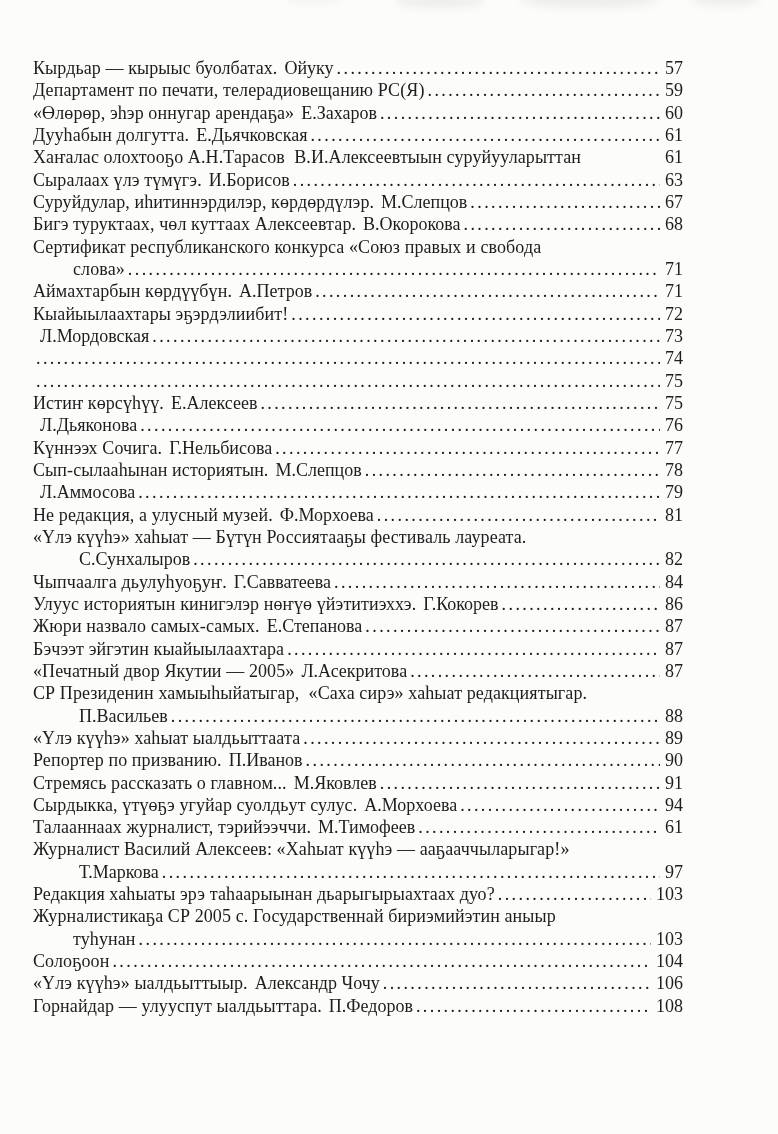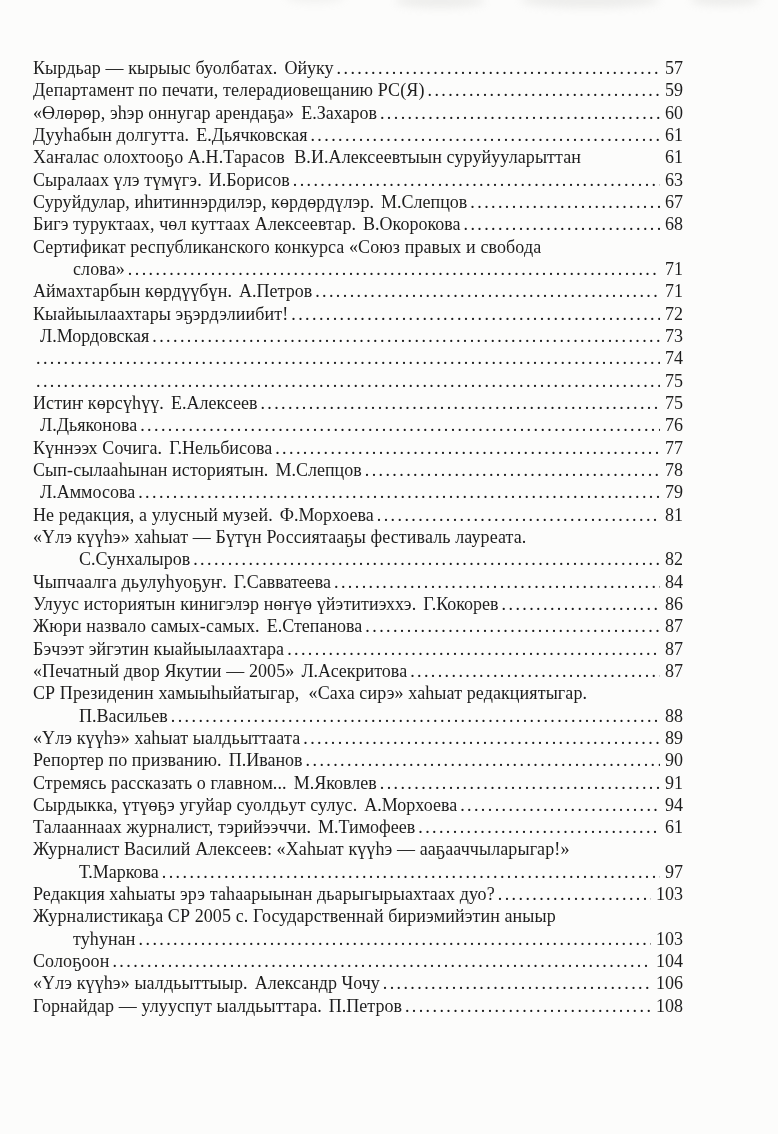--- a/index.html
+++ b/index.html
@@ -322,18 +322,18 @@
     <span class="page-number">104</span>
   </div>
       <div class="toc-row">
     <span class="entry-title">«Үлэ күүһэ» ыалдьыттыыр.</span>
     <span class="entry-author">Александр Чочу</span>
     <span class="dot-leader">................................................................................................................................................................</span>
     <span class="page-number">106</span>
   </div>
       <div class="toc-row">
     <span class="entry-title">Горнайдар — улууспут ыалдьыттара.</span>
-    <span class="entry-author">П.Петров</span>
+    <span class="entry-author">П.Федоров</span>
     <span class="dot-leader">................................................................................................................................................................</span>
     <span class="page-number">108</span>
   </div>
     </div>
 </div>
 
 </body></html>

